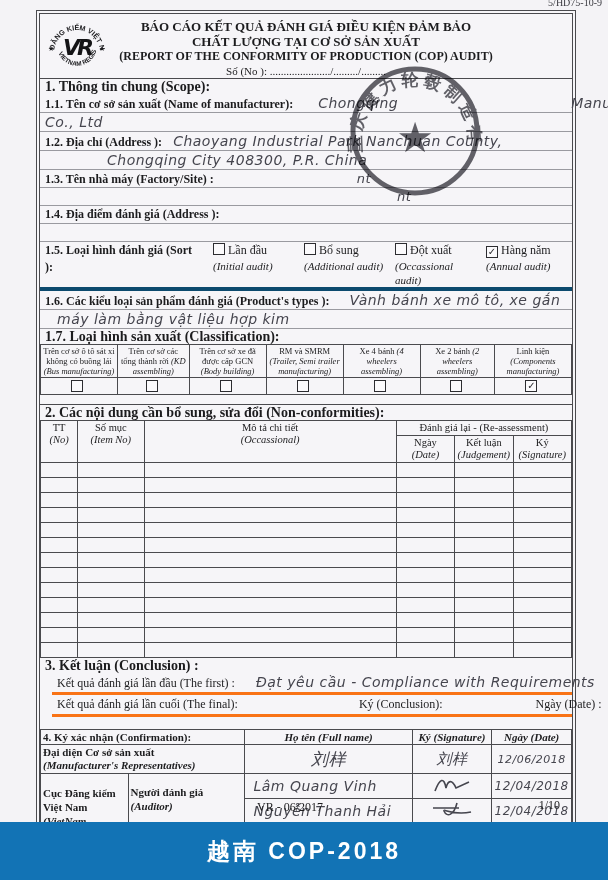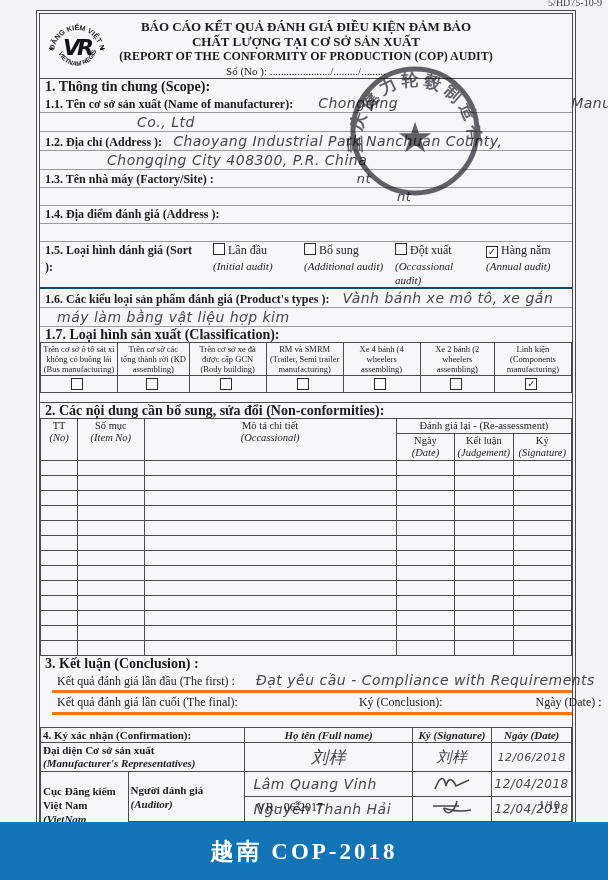--- a/index.html
+++ b/index.html
@@ -18,50 +18,50 @@
   .so-no{font-size:11px;line-height:14px;}
 
   .s-head{border-top:1px solid #4a4a4e;font-weight:bold;font-size:14px;padding:1px 5px 0 5px;line-height:14px;}
   .wline{border-bottom:1px solid #9a9aa0;padding:0 5px;line-height:17px;height:17px;font-size:12px;white-space:nowrap;position:relative;}
   .wline.tall{line-height:18px;height:18px;}
   .lbl{font-weight:bold;}
   .hand{font-family:"DejaVu Sans",sans-serif;font-style:italic;color:#45454e;font-size:13px;letter-spacing:.5px;}
   .hand.big{font-size:14px;}
 
   
-  .sort{display:flex;border-bottom:2px solid #0c4a6e;padding:0 5px;font-size:12px;}
+  .sort{display:flex;border-bottom:4px solid #0c4a6e;padding:0 5px;font-size:12px;}
   .sort .lead{width:158px;font-weight:bold;line-height:17px;}
   .sort .opt{flex:1;text-align:left;line-height:17px;margin-left:10px;}
   .sort .opt .sub{display:block;font-style:italic;font-size:11px;line-height:14px;}
   .cbx{display:inline-block;width:10px;height:10px;border:1px solid #2c2c30;font-size:10px;line-height:10px;text-align:center;vertical-align:-1px;margin-right:3px;background:#fbfafc;color:#2c2c30;font-family:"DejaVu Sans",sans-serif;}
 
   table{border-collapse:collapse;width:100%;table-layout:fixed;}
   td,th{border:1px solid #4a4a4e;font-size:8.5px;padding:1px 2px;vertical-align:top;text-align:center;font-weight:normal;}
   .cls-table td{height:auto;}
-  .cls-table .sub{text-align:right;}
+  .cls-table .sub{font-style:italic;text-align:right;}
   .cls-table .boxrow td{height:14px;vertical-align:middle;}
 
   .nc-table td{font-size:10.5px;}
   .nc-table .sub{font-style:italic;}
   .nc-table .hrow td{line-height:12px;}
   .nc-table td.empty{height:12px;}
 
   .c4-table td{font-size:11px;vertical-align:middle;}
   .c4-table .b{font-weight:bold;text-align:left;}
   .c4-table .sub{font-style:italic;font-weight:bold;}
   .c4-table .name-cell{text-align:left;padding-left:8px;}
   .sigpath{stroke:#45454e;stroke-width:1.6;fill:none;}
 
   .s3-line{border-bottom:3px solid #f97316;padding:0 5px;font-size:12px;line-height:19px;height:19px;white-space:nowrap;margin-left:12px;}
 
   .footer-row{position:absolute;left:20px;top:800px;width:540px;font-size:12px;}
   .footer-code{text-align:center;}
   .footer-page{position:absolute;right:0;top:-2px;font-size:12px;}
 
-  .blue-bar{position:absolute;left:0;bottom:0;width:608px;height:58px;display:flex;align-items:center;justify-content:center;font-family:Liberation Serif, serif;font-weight:bold;font-size:23px;color:#ffffff;letter-spacing:3px;}
+  .blue-bar{position:absolute;left:0;bottom:0;width:608px;height:58px;display:flex;align-items:center;justify-content:center;font-family:Liberation Sans, sans-serif;font-weight:bold;font-size:23px;color:#ffffff;letter-spacing:3px;}
 
   .stamp{position:absolute;left:346px;top:62px;width:138px;height:138px;opacity:.8;mix-blend-mode:multiply;pointer-events:none;}
 </style>
 </head>
 <body>
 
 <div class="page">
 
   <div class="corner-ref">5/HD75-10-9</div>
 
@@ -91,21 +91,21 @@
       </div>
 
       <div class="s-head">1.  Thông tin chung (Scope):</div>
 
       <div class="wline tall">
         <span class="lbl">1.1. Tên cơ sở sản xuất (Name of manufacturer):</span>
         <span class="hand big" style="margin-left:22px;">Chongqing</span>
         <span class="hand big" style="margin-left:170px;">Manufacturing</span>
       </div>
       <div class="wline tall">
-        <span class="hand big" style="margin-left:92px;">Co., Ltd</span>
+        <span class="hand big" style="">Co., Ltd</span>
       </div>
 
       <div class="wline tall">
         <span class="lbl">1.2. Địa chỉ (Address ):</span>
         <span class="hand big" style="margin-left:8px;">Chaoyang Industrial Park Nanchuan County,</span>
       </div>
       <div class="wline tall">
         <span class="hand big" style="margin-left:62px;">Chongqing City 408300, P.R. China</span>
       </div>
 
@@ -137,21 +137,21 @@
           <span class="sub">(Occassional audit)</span>
         </div>
         <div class="opt">
           <span class="cbx">✓</span><span>Hàng năm</span>
           <span class="sub">(Annual audit)</span>
         </div>
       </div>
 
       <div class="wline tall">
         <span class="lbl">1.6. Các kiểu loại sản phẩm đánh giá (Product's types ):</span>
-        <span class="hand big" style="margin-left:10px;">Vành bánh xe mô tô, xe gắn</span>
+        <span class="hand big" style="margin-left:17px;">Vành bánh xe mô tô, xe gắn</span>
       </div>
       <div class="wline tall">
         <span class="hand big" style="margin-left:12px;">máy làm bằng vật liệu hợp kim</span>
       </div>
 
       <div class="s-head" style="border-top:none;">1.7. Loại hình sản xuất (Classification):</div>
       <table class="cls-table">
         <colgroup>
             <col style="width:14.5%">
             <col style="width:13.5%">

